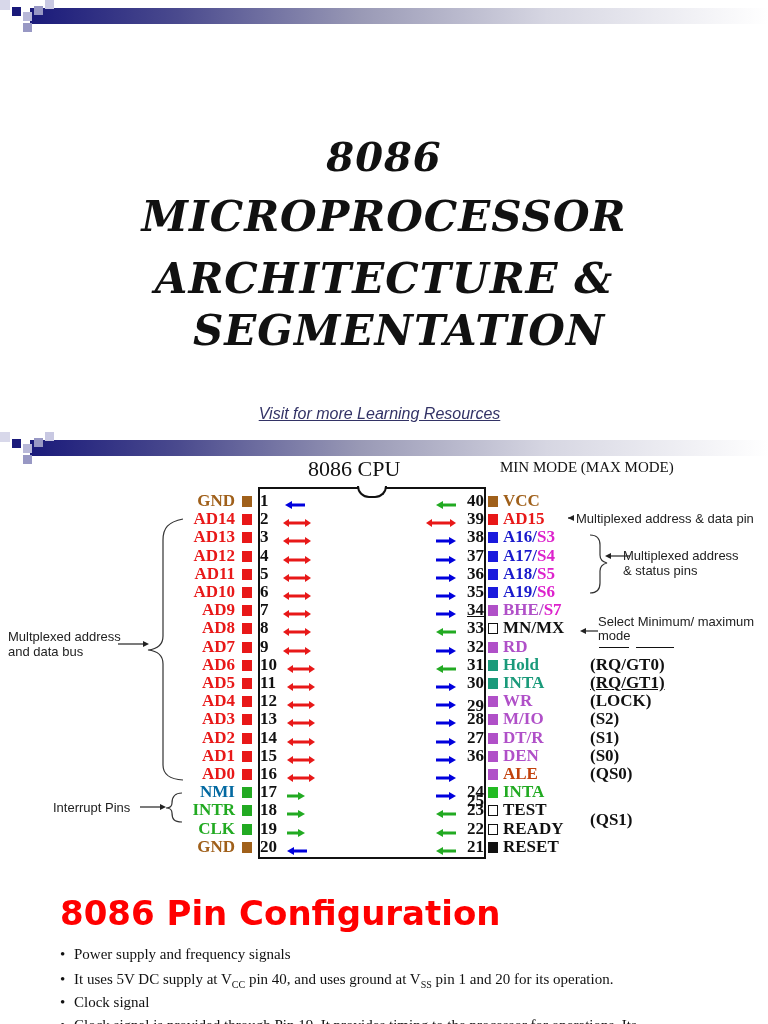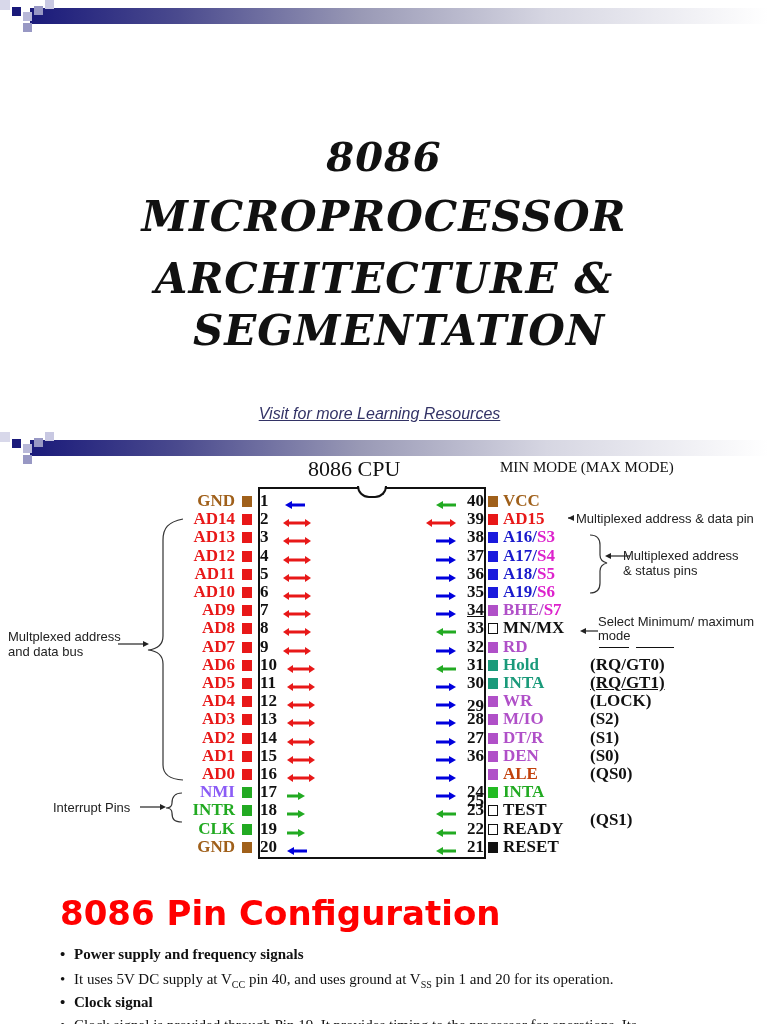--- a/index.html
+++ b/index.html
@@ -36,21 +36,21 @@
   .rname { position: absolute; white-space: nowrap; font-weight: bold; font-size: 17px; line-height: 18px; }
   .rnum { position: absolute; text-align: right; width: 26px; white-space: nowrap; font-weight: bold; font-size: 17px; line-height: 18px; color: #111; }
   .alt { position: absolute; left: 590px; white-space: nowrap; font-weight: bold; font-size: 17px; line-height: 18px; color: #111; }
 
   .note { position: absolute; font-family: "Liberation Sans", sans-serif; font-size: 13px; color: #222; white-space: nowrap; line-height: 15px; }
 
   
   .h2 { position: absolute; left: 60px; top: 893px; font-family: "DejaVu Sans", sans-serif; font-weight: bold; font-size: 34px; color: #ff0000; }
   .bullet { position: absolute; left: 60px; font-family: "Liberation Serif", serif; font-size: 15px; color: #111; white-space: nowrap; }
   .bullet .dot { display: inline-block; width: 14px; }
-  .bullet.bold { font-weight: bold; }
+  .bullet.bold { font-weight: normal; }
   sub { font-size: 10px; }
 </style>
 </head>
 <body>
 
 <div class="hdr" style="top:0;">
   <div class="bar"></div>
   <div class="sq" style="left:0;top:0;width:10px;height:10px;background:#d8d8ea;"></div>
   <div class="sq" style="left:12px;top:7px;background:#1a1a7a;"></div>
   <div class="sq" style="left:23px;top:12px;background:#b8b8d8;"></div>
@@ -306,21 +306,21 @@
           <span class="lnum">16</span>
         </div>
         <div class="arrow" style="left:287px;top:769px;"><svg width="28" height="10">
             <polygon points="0,5 6,1 6,9" fill="#e81818"></polygon>
             <rect x="5" y="3.5" width="18" height="3" fill="#e81818"></rect>
             <polygon points="28,5 22,1 22,9" fill="#e81818"></polygon>
           </svg></div>
       </div>
       <div>
         <div class="pin-row" style="left:150px;top:783.2px;width:85px;">
-          <span class="lname" style="color:#8b5cf6">NMI</span>
+          <span class="lname" style="color:#0369a1">NMI</span>
         </div>
         <div class="pad" style="left:242px;top:787.2px;background:#22aa22;"></div>
         <div class="pin-row" style="left:260px;top:783.2px;width:30px;">
           <span class="lnum">17</span>
         </div>
         <div class="arrow" style="left:287px;top:787.2px;"><svg width="18" height="10">
             <rect x="0" y="3.5" width="12" height="3" fill="#22aa22"></rect>
             <polygon points="18,5 11,1 11,9" fill="#22aa22"></polygon>
           </svg></div>
       </div>

